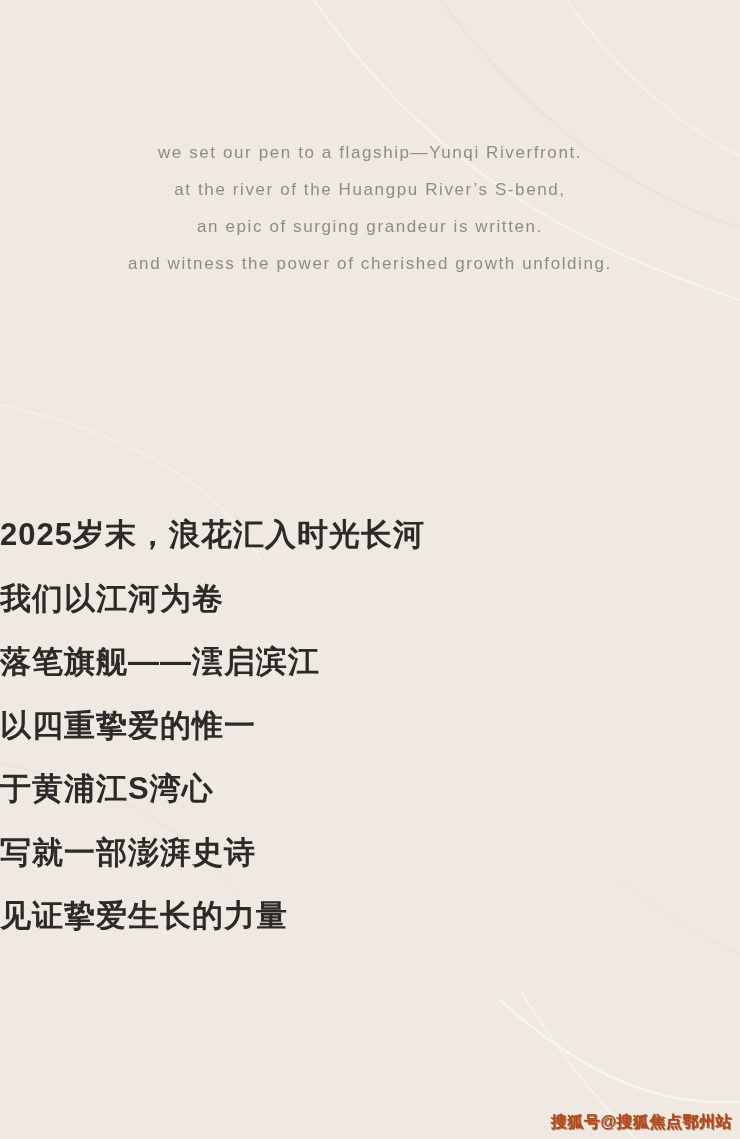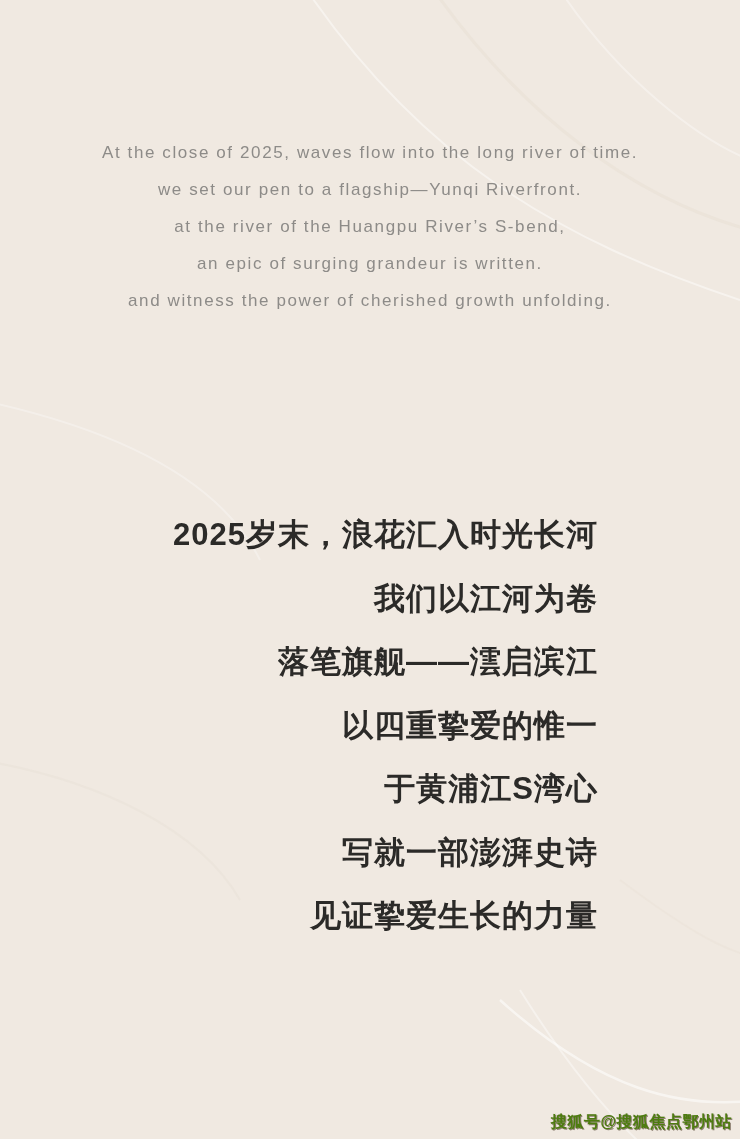--- a/index.html
+++ b/index.html
@@ -39,38 +39,38 @@
     font-size: 17px;
     letter-spacing: 1.6px;
     color: #8d8b88;
     font-weight: 400;
   }
   .poem-zh {
     position: absolute;
     top: 503px;
     left: 0;
     width: 598px;
-    text-align: right;
+    text-align: left;
   }
   .poem-zh p {
     margin: 0;
     height: 63.5px;
     line-height: 63.5px;
     font-size: 31px;
     letter-spacing: 1px;
     color: #2b2a28;
     font-weight: 700;
   }
   .watermark {
     position: absolute;
     right: 8px;
     bottom: 6px;
     font-size: 16px;
     letter-spacing: 0.5px;
-    color: #4d7c0f;
+    color: #c2410c;
     text-shadow: 1px 1px 0 #8f8274, -0.5px -0.5px 0 #cfc6b8;
     font-weight: 700;
   }
 </style>
 </head>
 <body>
 
 <div class="poster">
 
   <svg class="texture" viewBox="0 0 740 1139" xmlns="http://www.w3.org/2000/svg" aria-hidden="true">
@@ -78,21 +78,20 @@
     <path d="M420,-30 C520,120 640,200 750,230" fill="none" stroke="#e7dfd4" stroke-opacity="0.5" stroke-width="3"></path>
     <path d="M560,-10 C620,80 700,140 750,160" fill="none" stroke="#ffffff" stroke-opacity="0.35" stroke-width="2"></path>
     <path d="M-20,400 C120,430 220,480 260,560" fill="none" stroke="#ffffff" stroke-opacity="0.3" stroke-width="2"></path>
     <path d="M-20,760 C100,780 200,830 240,900" fill="none" stroke="#e7dfd4" stroke-opacity="0.4" stroke-width="2"></path>
     <path d="M500,1000 C600,1090 680,1110 760,1100" fill="none" stroke="#ffffff" stroke-opacity="0.55" stroke-width="2.5"></path>
     <path d="M520,990 C620,1150 700,1200 760,1210" fill="none" stroke="#ffffff" stroke-opacity="0.4" stroke-width="2"></path>
     <path d="M620,880 C700,940 740,960 780,960" fill="none" stroke="#e7dfd4" stroke-opacity="0.35" stroke-width="2"></path>
   </svg>
 
   <div class="poem-en">
-    <p>At the close of 2025, waves flow into the long river of time.</p>
     <p>we set our pen to a flagship—Yunqi Riverfront.</p>
     <p>at the river of the Huangpu River’s S-bend,</p>
     <p>an epic of surging grandeur is written.</p>
     <p>and witness the power of cherished growth unfolding.</p>
   </div>
 
   <div class="poem-zh">
     <p>2025岁末，浪花汇入时光长河</p>
     <p>我们以江河为卷</p>
     <p>落笔旗舰——澐启滨江</p>

